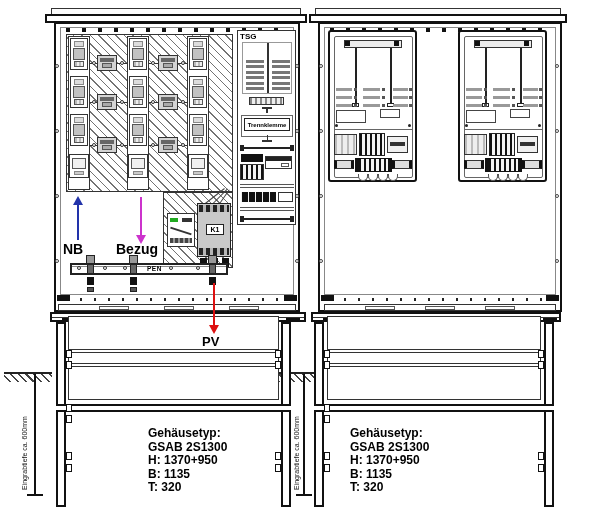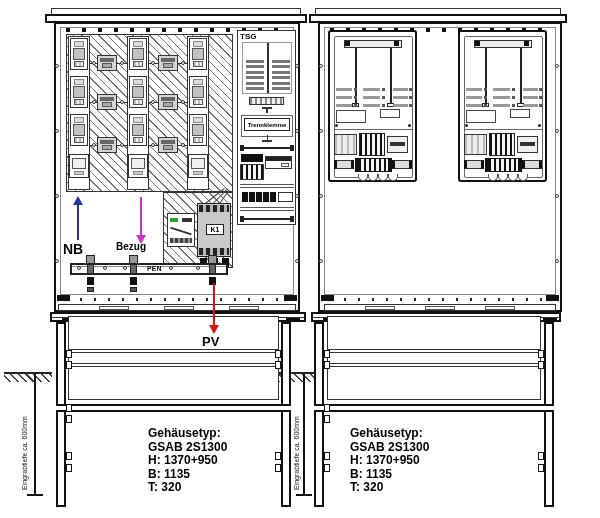--- a/index.html
+++ b/index.html
@@ -283,21 +283,21 @@
         <span class="re" style="right:0"></span>
         <span class="rc"></span>
       </div>
   </div>
 
   <div class="a" style="left:73px;top:196px;width:0;height:0;border-left:5px solid transparent;border-right:5px solid transparent;border-bottom:9px solid #2233aa"></div>
   <div class="a" style="left:77px;top:205px;width:2px;height:35px;background:#2233aa"></div>
   <div class="a lbl" style="left:63px;top:241px;font-size:14px">NB</div>
   <div class="a" style="left:140px;top:197px;width:2px;height:38px;background:#cc33cc"></div>
   <div class="a" style="left:136px;top:235px;width:0;height:0;border-left:5px solid transparent;border-right:5px solid transparent;border-top:9px solid #cc33cc"></div>
-  <div class="a lbl" style="left:116px;top:241px;font-size:10px">Bezug</div>
+  <div class="a lbl" style="left:116px;top:241px;font-size:14px">Bezug</div>
 
   <div class="a" style="left:70px;top:263px;width:158px;height:12px;border:2px solid #222;background:#fff">
     <div class="a" style="left:0;right:0;top:1px;height:1px;background:#888"></div>
   </div>
   <div class="a lbl" style="left:147px;top:265px;font-size:6.5px;letter-spacing:.5px">PEN</div>
   <div class="a bc" style="left:77px;top:266px"></div>
   <div class="a bc" style="left:103px;top:266px"></div>
   <div class="a bc" style="left:123px;top:266px"></div>
   <div class="a bc" style="left:169px;top:266px"></div>
   <div class="a bc" style="left:196px;top:266px"></div>

